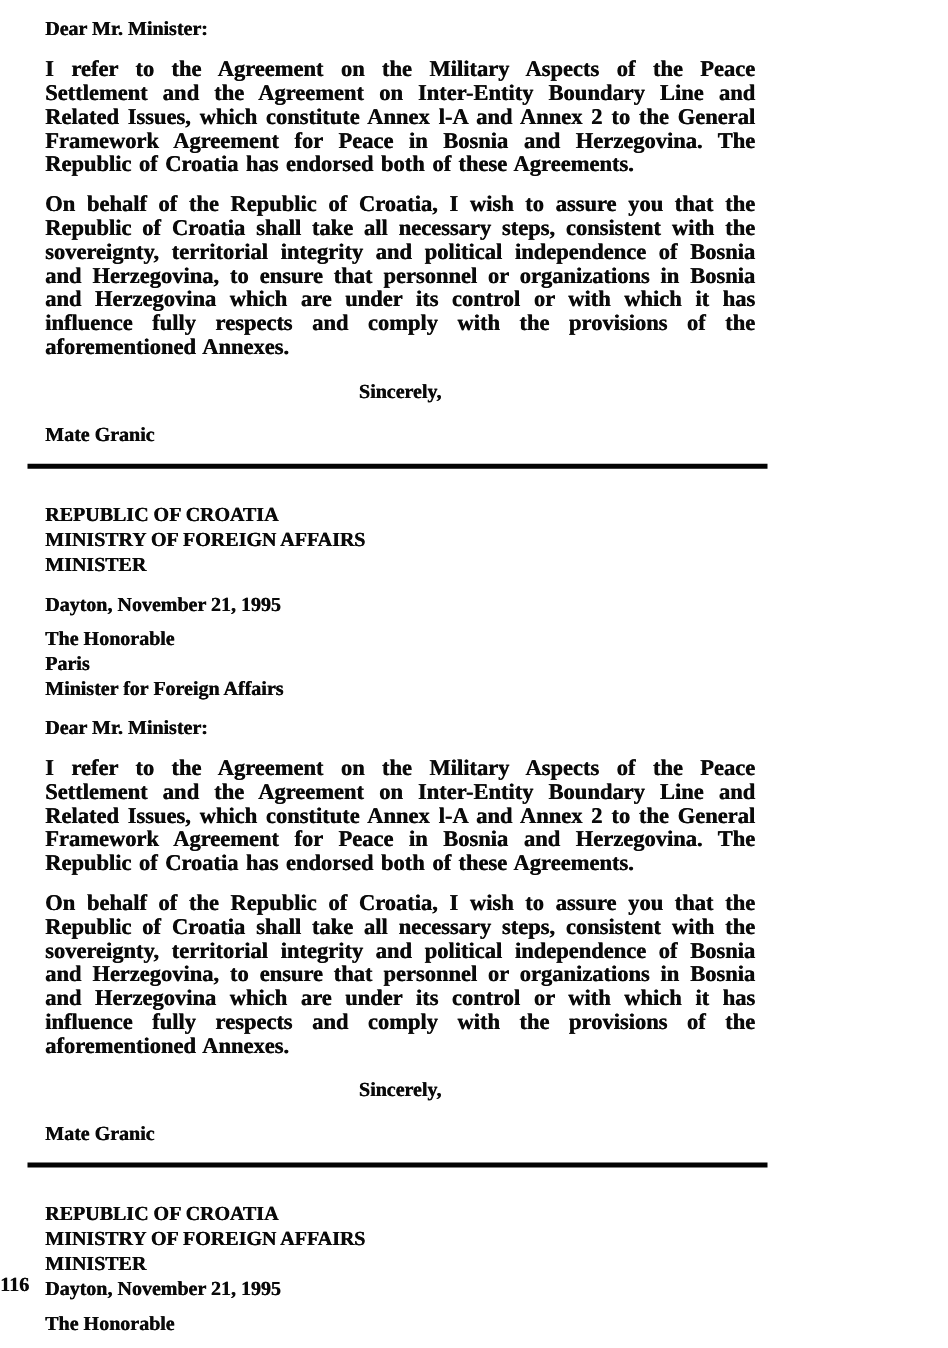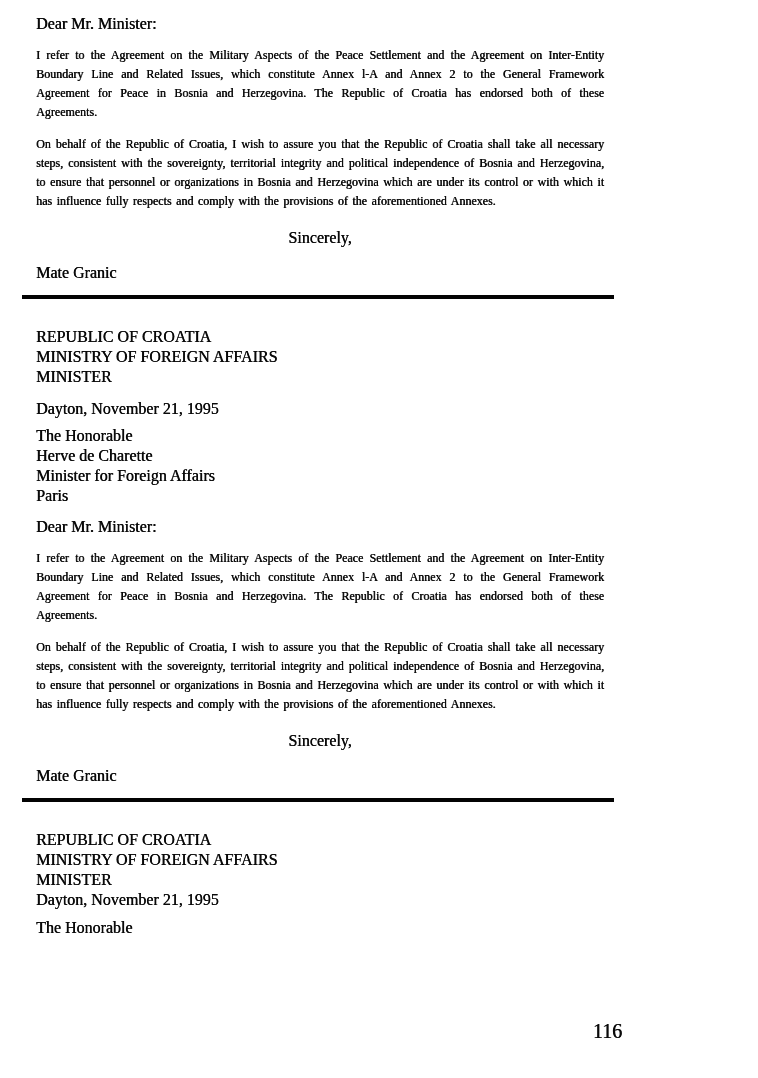--- a/index.html
+++ b/index.html
@@ -14,30 +14,31 @@
     font-family: "Liberation Serif", "DejaVu Serif", serif;
     color: #0a0a0a;
     text-shadow: 0.4px 0 0 currentColor;
   }
   .page {
     box-sizing: border-box;
     width: 622px;
     height: 1078px;
     padding: 14px 18px 0 36px;
     position: relative;
+    font-weight: bold;
   }
   .line {
     margin: 0;
     font-size: 16px;
     line-height: 19px;
     white-space: pre;
   }
   .para {
     margin: 13px 0 0 0;
-    font-size: 12px;
+    font-size: 18px;
     line-height: 19px;
     text-align: justify;
     word-spacing: 1.5px;
   }
   .salutation { margin-top: 0; }
   .closing    { margin-top: 17px; text-align: center; }
   .signature  { margin-top: 16px; }
   .rule {
     height: 4px;
     background: #030303;
@@ -47,22 +48,22 @@
   .letterhead .line { line-height: 20px; }
   .dateline   { margin-top: 12px; }
   .recipient  { margin-top: 8px; }
   .recipient .line { line-height: 20px; }
   .salutation-2 { margin-top: 11px; }
   .page-number {
     position: absolute;
     left: 0;
     right: 0;
     top: 1020px;
-    text-align: right;
-    font-size: 20px;
+    text-align: left;
+    font-size: 16px;
     margin: 0;
   }
 </style>
 </head>
 <body>
 
 <div class="page">
 
   <section>
     <p class="line salutation">Dear Mr. Minister:</p>
@@ -76,23 +77,22 @@
 
   <section>
     <div class="letterhead">
       <p class="line">REPUBLIC OF CROATIA</p>
       <p class="line">MINISTRY OF FOREIGN AFFAIRS</p>
       <p class="line">MINISTER</p>
     </div>
     <p class="line dateline">Dayton, November 21, 1995</p>
     <div class="recipient">
       <p class="line">The Honorable</p>
-      <p class="line">Herve de Charette</p>
+      <p class="line">Paris</p>
       <p class="line">Minister for Foreign Affairs</p>
-      <p class="line">Paris</p>
     </div>
     <p class="line salutation-2">Dear Mr. Minister:</p>
     <p class="para">I refer to the Agreement on the Military Aspects of the Peace Settlement and the Agreement on Inter-Entity Boundary Line and Related Issues, which constitute Annex l-A and Annex 2 to the General Framework Agreement for Peace in Bosnia and Herzegovina. The Republic of Croatia has endorsed both of these Agreements.</p>
     <p class="para">On behalf of the Republic of Croatia, I wish to assure you that the Republic of Croatia shall take all necessary steps, consistent with the sovereignty, territorial integrity and political independence of Bosnia and Herzegovina, to ensure that personnel or organizations in Bosnia and Herzegovina which are under its control or with which it has influence fully respects and comply with the provisions of the aforementioned Annexes.</p>
     <p class="line closing">Sincerely,</p>
     <p class="line signature">Mate Granic</p>
   </section>
 
   <hr class="rule">
 

